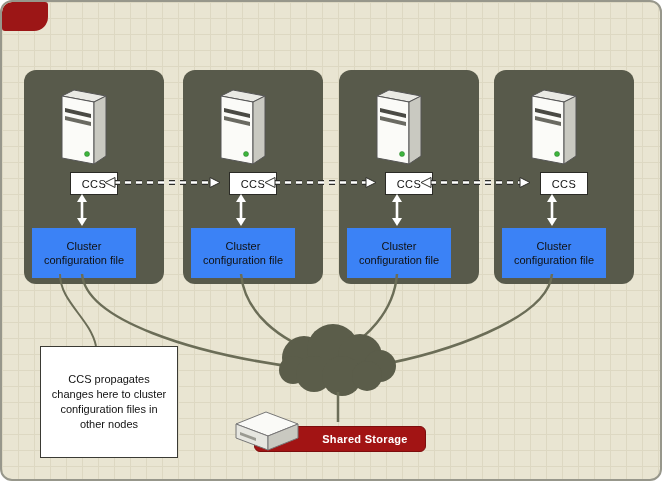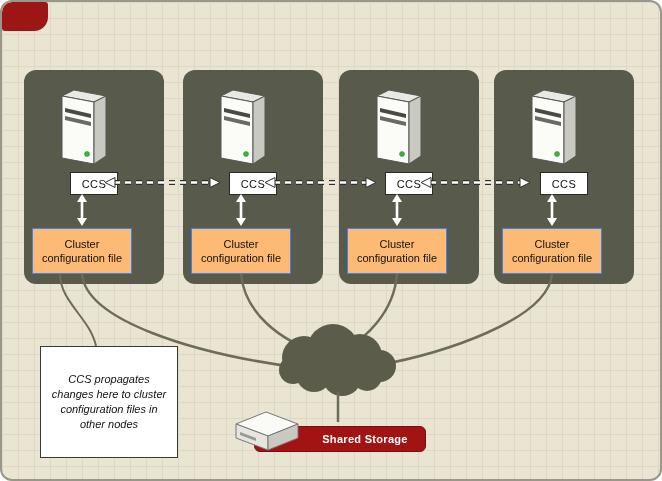--- a/index.html
+++ b/index.html
@@ -22,30 +22,30 @@
   }
   .node .server{position:absolute;left:28px;top:12px;}
   .ccs-box{
     position:absolute;left:50%;top:102px;transform:translateX(-50%);
     width:46px;height:21px;background:#ffffff;border:1px solid #2b2b26;
     display:flex;align-items:center;justify-content:center;
     font-size:11px;color:#111;letter-spacing:0.5px;
   }
   .config-box{
     position:absolute;left:8px;top:158px;width:98px;height:44px;
-    background:#fdba74;border:1px solid #3b82f6;
+    background:#3b82f6;border:3px solid #3b82f6;
     display:flex;align-items:center;justify-content:center;text-align:center;
     font-size:11px;line-height:14px;color:#111;white-space:pre-line;
   }
   #overlay{position:absolute;left:0;top:0;width:662px;height:481px;z-index:4;pointer-events:none;}
   .callout{
     position:absolute;left:38px;top:344px;width:136px;height:110px;
     background:#ffffff;border:1px solid #3a3a34;z-index:5;
     display:flex;align-items:center;justify-content:center;text-align:center;
-    font-size:11px;line-height:15px;color:#111;white-space:pre-line;font-style:italic;
+    font-size:11px;line-height:15px;color:#111;white-space:pre-line;
   }
   .banner{
     position:absolute;left:252px;top:424px;width:172px;height:26px;
     background:#a21414;border:1px solid #7c0d0d;border-radius:6px;z-index:5;
     box-sizing:border-box;display:flex;align-items:center;justify-content:center;
     padding-left:50px;color:#ffffff;font-size:11px;font-weight:bold;letter-spacing:0.3px;
   }
   .storage-icon{position:absolute;left:226px;top:404px;z-index:6;}
 </style>
 </head>

